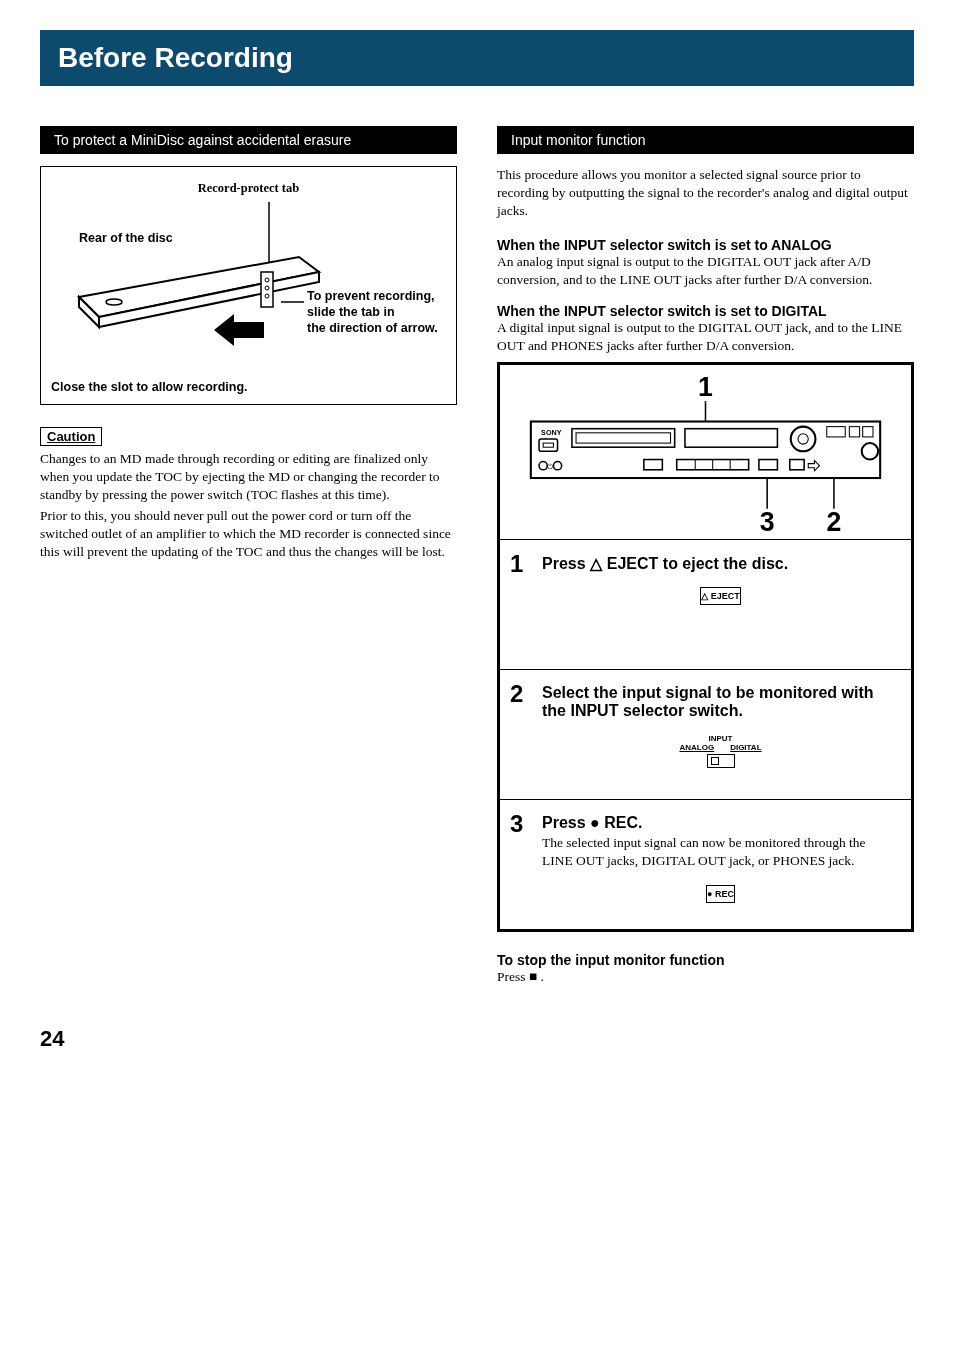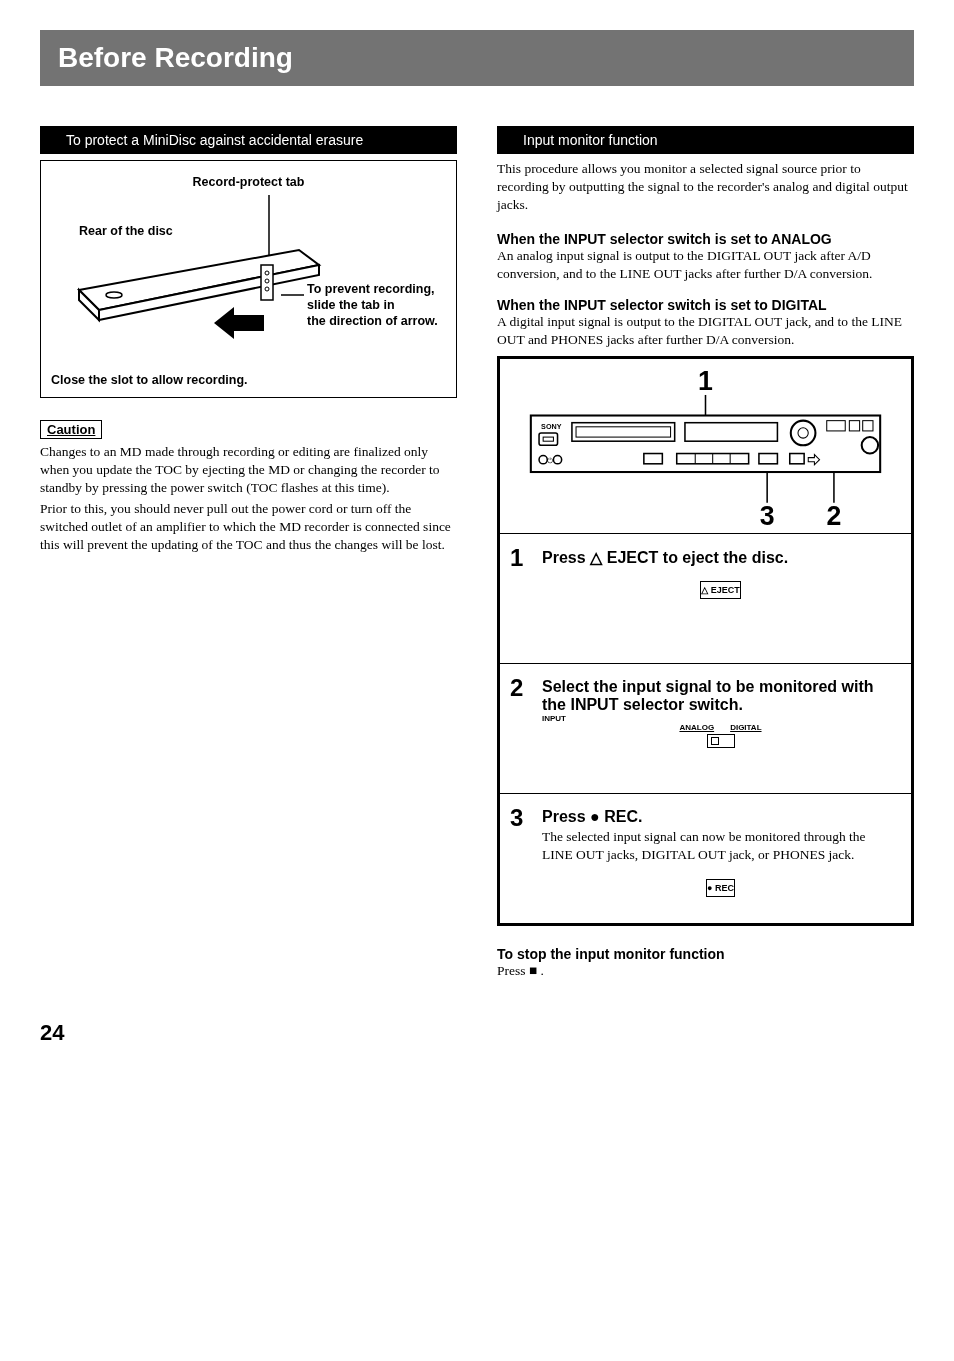--- a/index.html
+++ b/index.html
@@ -5,55 +5,56 @@
   * { box-sizing: border-box; margin: 0; padding: 0; }
   body {
     font-family: Georgia, 'Times New Roman', serif;
     background: #fff;
     width: 954px;
     margin: 0 auto;
     padding: 30px 40px 30px 40px;
     color: #000;
   }
   .title-bar {
-    background: #737373;
+    background: #0c4a6e;
     color: #fff;
     padding: 12px 18px;
     font-family: Arial, Helvetica, sans-serif;
     font-weight: bold;
     font-size: 28px;
     margin-bottom: 40px;
   }
   .cols {
     display: flex;
     gap: 40px;
   }
   .col {
     flex: 1;
     min-width: 0;
   }
   .section-hdr {
     background: #000;
     color: #fff;
     font-family: Arial, Helvetica, sans-serif;
     font-size: 14px;
-    padding: 6px 26px;
-    margin-bottom: 6px;
+    padding: 6px 14px;
+    margin-bottom: 12px;
   }
   .diagram-frame {
     border: 1.5px solid #000;
     padding: 14px 10px 10px 10px;
     font-family: Arial, Helvetica, sans-serif;
     font-size: 12.5px;
     font-weight: bold;
     margin-bottom: 22px;
   }
   .diag-top {
     text-align: center;
     margin-bottom: 6px;
+    font-family: Liberation Serif, serif;
   }
   .diag-svg { display:block; margin:0 auto; }
   .diag-bottom { margin-top: 8px; }
   .caution-box {
     border: 1.5px solid #000;
     display: inline-block;
     padding: 1px 6px;
     font-family: Arial, Helvetica, sans-serif;
     font-weight: bold;
     font-size: 13px;
@@ -110,21 +111,22 @@
     font-size: 9px;
     font-weight: bold;
     padding: 3px 0;
     display:inline-flex;
     align-items:center;
     gap:3px;
     margin: 14px auto 0 auto;
   }
   .icon-center { text-align:center; }
   .input-switch {
-    text-align:left;
+    text-align:center;
+    margin-top:14px;
     font-family: Arial, Helvetica, sans-serif;
     font-size:8px;
     font-weight:bold;
   }
   .stop-section {
     margin-top: 20px;
   }
   .page-num {
     font-family: Arial, Helvetica, sans-serif;
     font-weight: bold;

